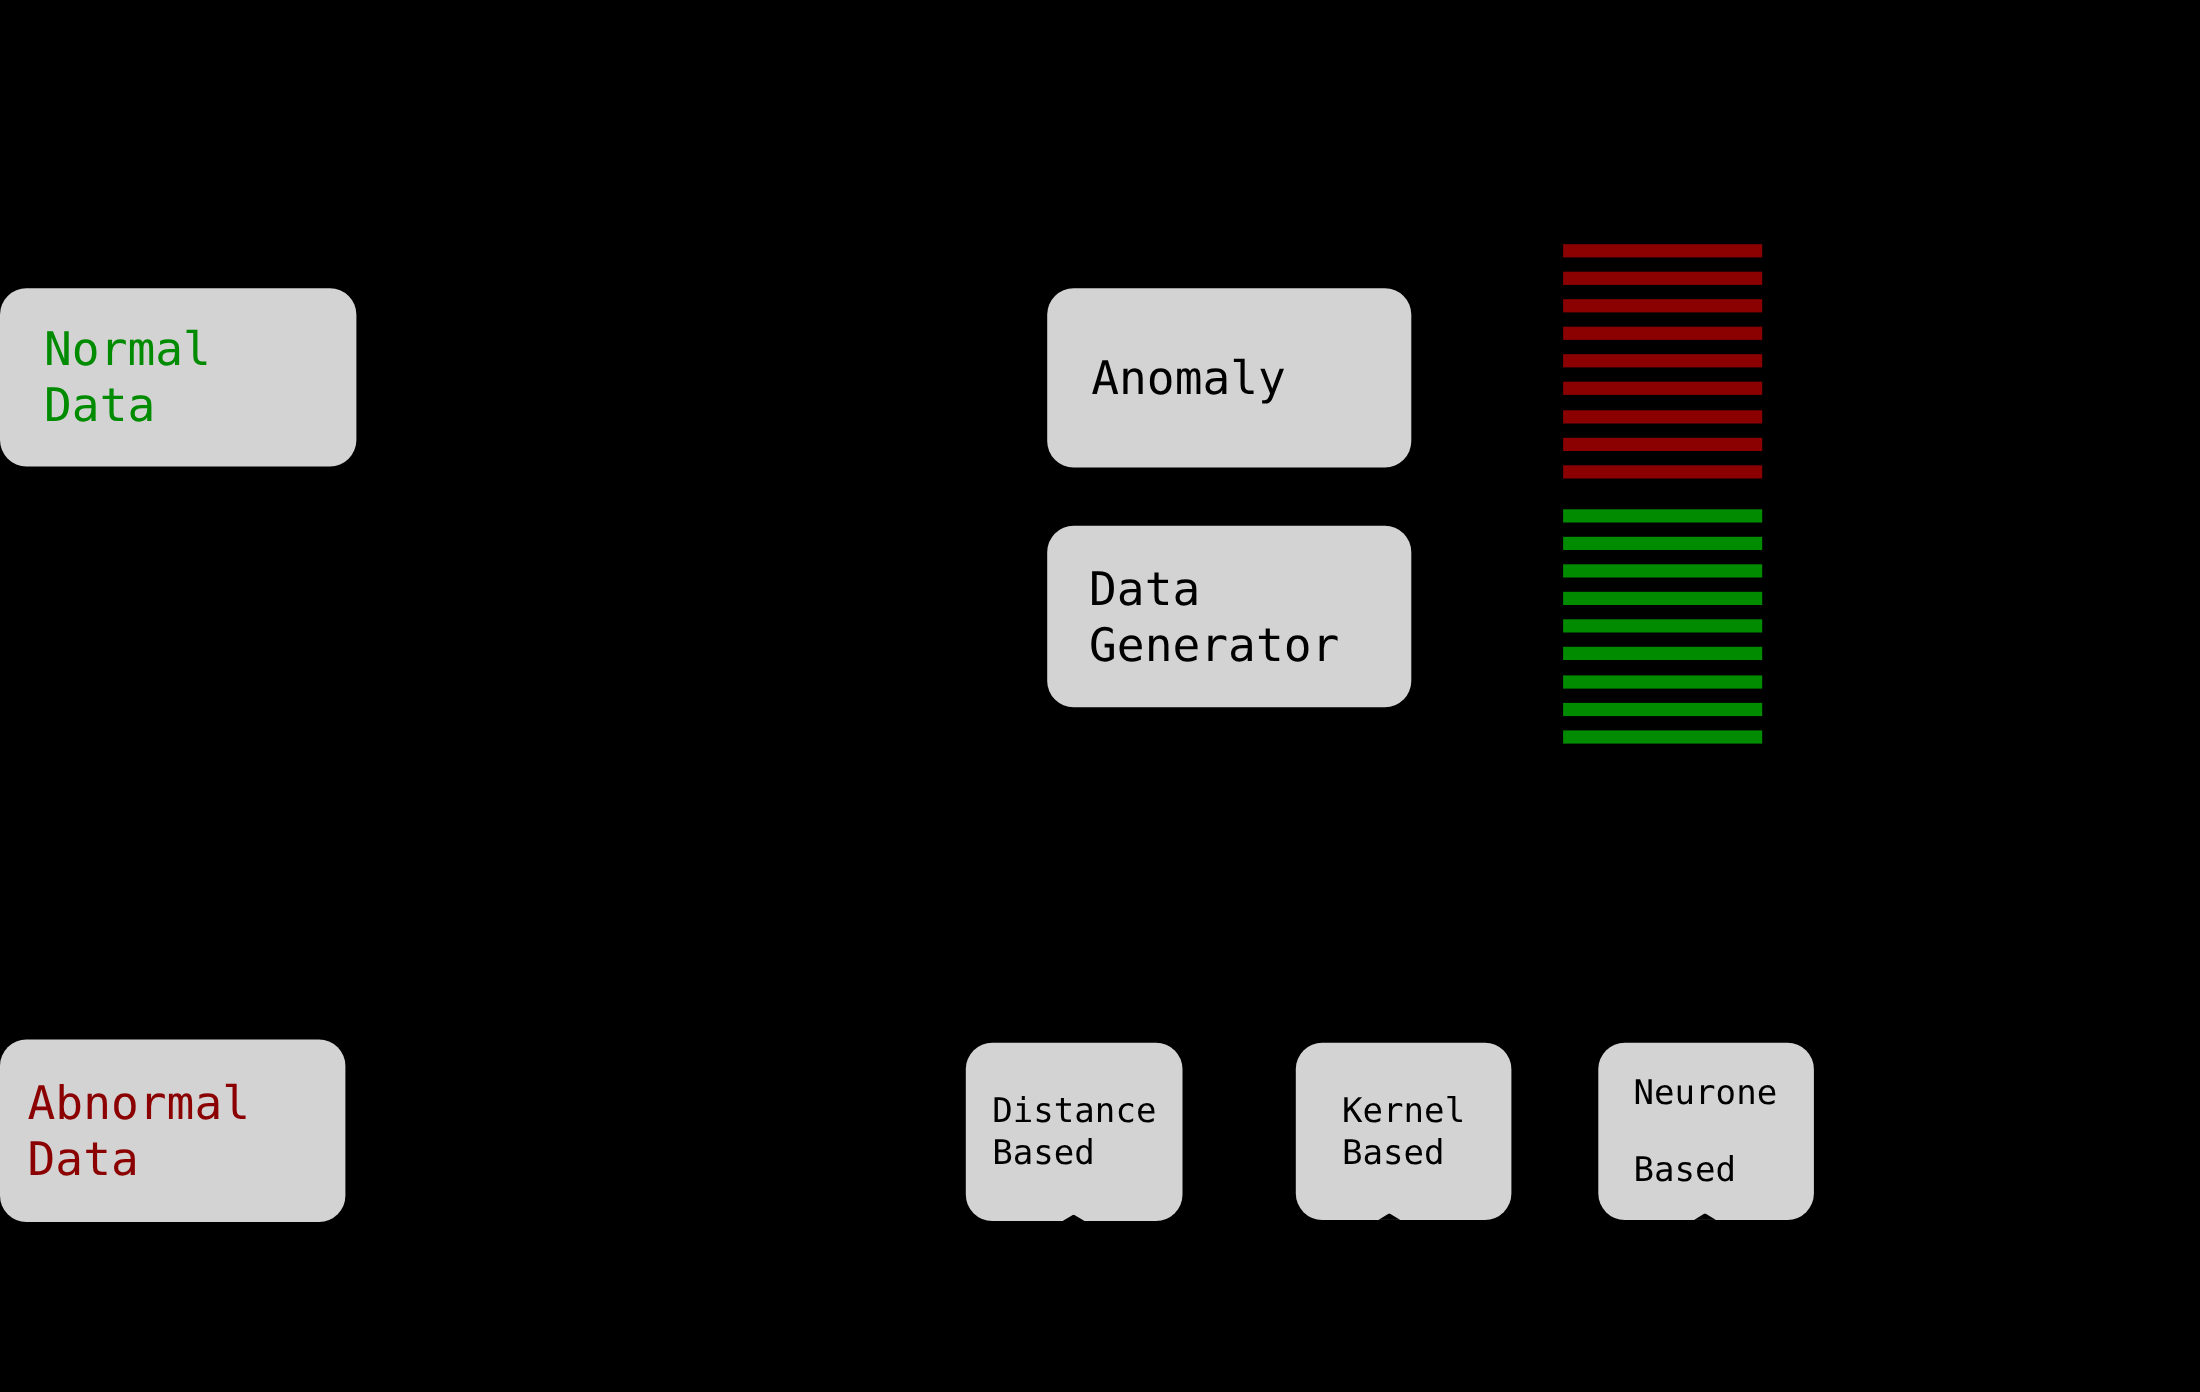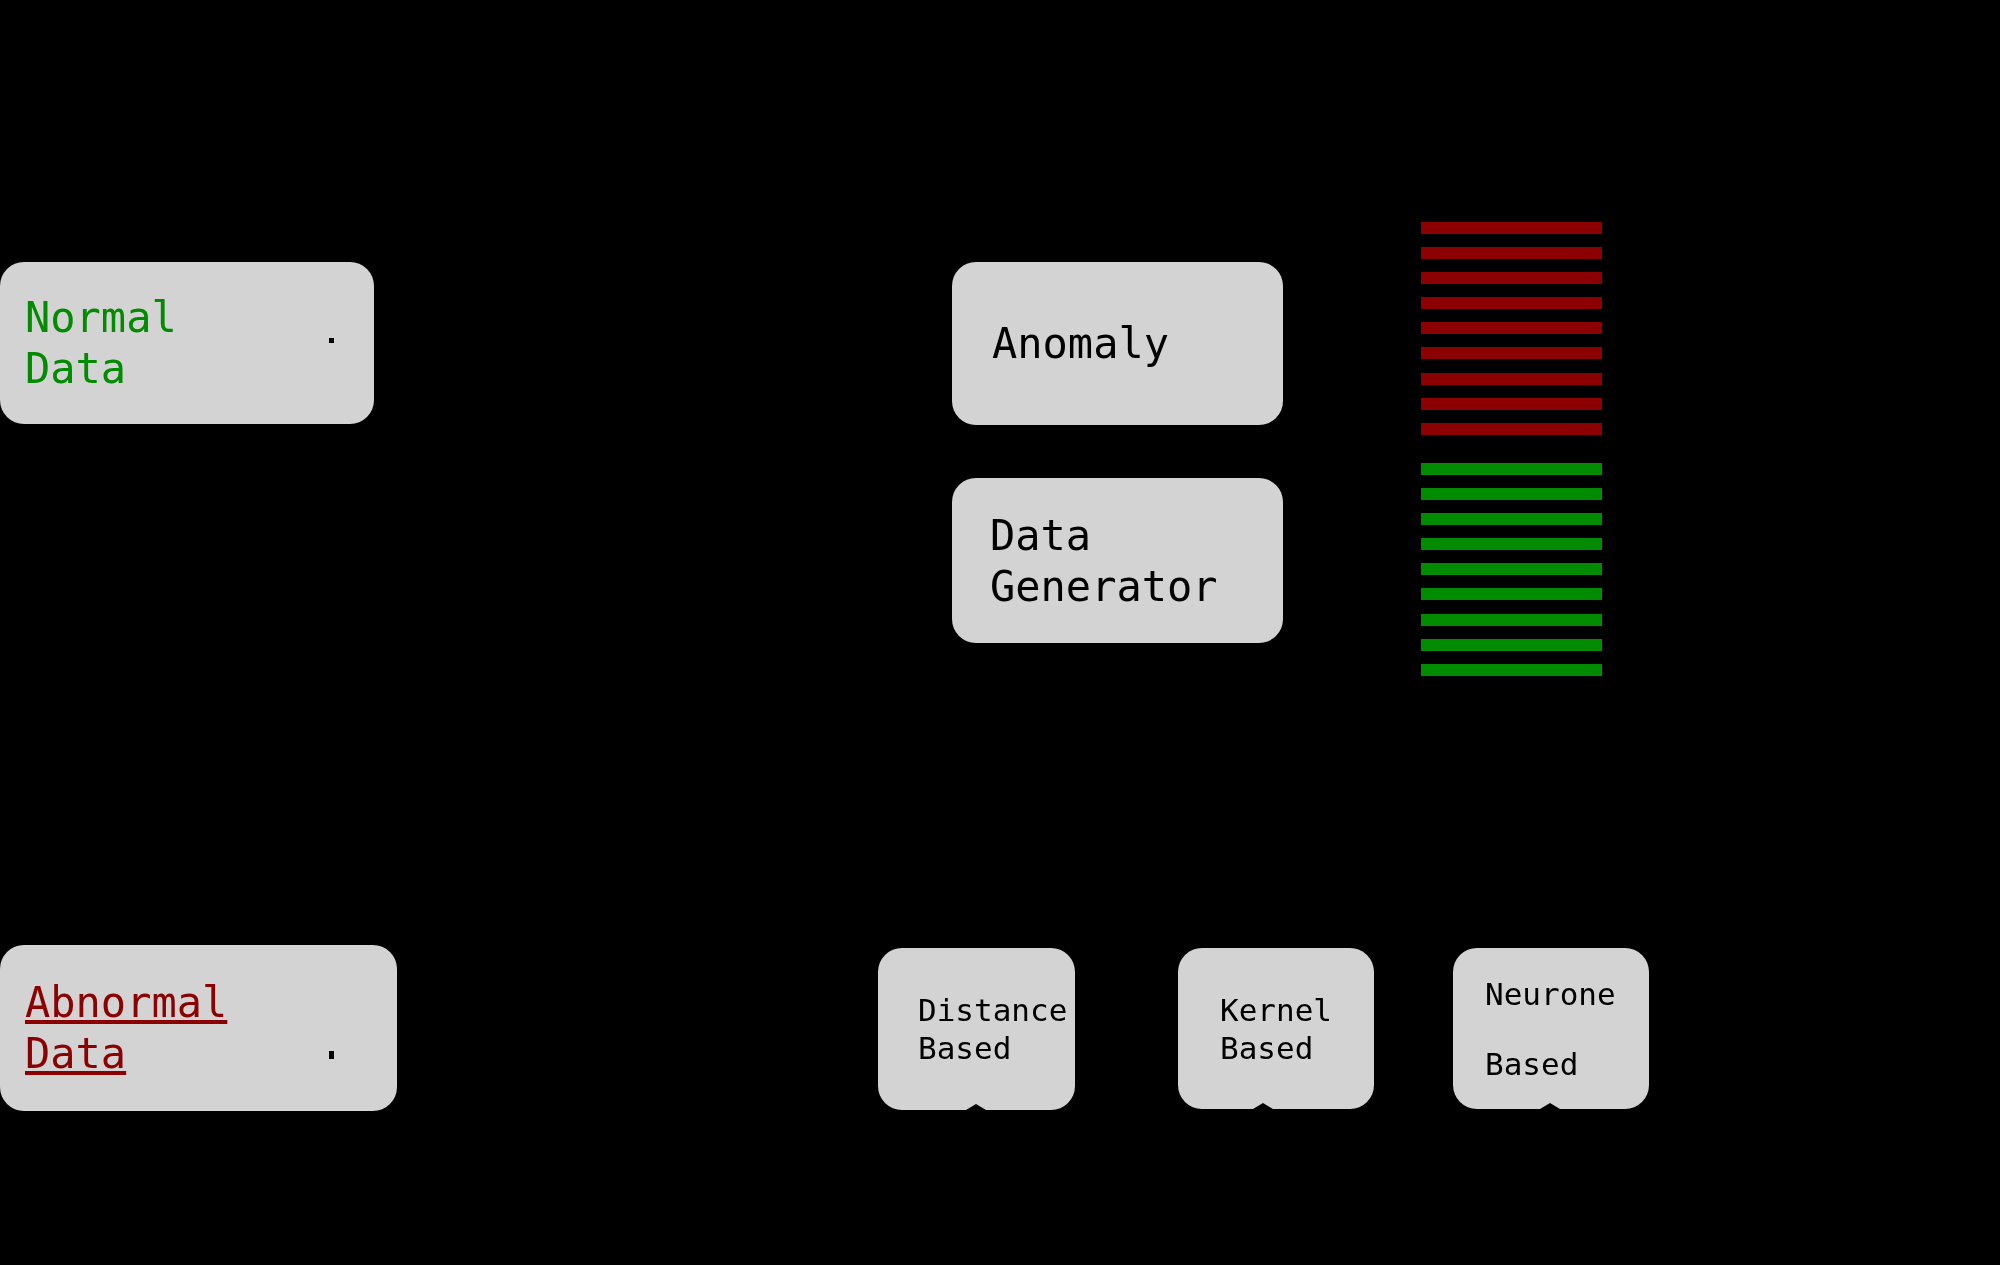--- a/index.html
+++ b/index.html
@@ -25,25 +25,25 @@
     align-items: flex-start;
     color: var(--label-black, #000);
   }
   .node .line {
     display: block;
     white-space: pre;
   }
   .font-lg { font-size: 42px; line-height: 51px; }
   .font-sm { font-size: 31px; line-height: 38px; }
 
-  #node-normal-data      { left: 0px;    top: 262px; width: 374px; height: 162px; padding-left: 25px; color: var(--normal-green); }
+  #node-normal-data      { left: 0px;    top: 262px; width: 324px; height: 162px; padding-left: 40px; color: var(--normal-green); }
   #node-anomaly-generator{ left: 952px;  top: 262px; width: 331px; height: 163px; padding-left: 40px; gap: 12px; }
   #node-data-augmenter   { left: 952px;  top: 478px; width: 331px; height: 165px; padding-left: 38px; }
-  #node-abnormal-data    { left: 0px;    top: 945px; width: 397px; height: 166px; padding-left: 25px; color: var(--abnormal-red); text-decoration: underline; }
-  #node-distance-based   { left: 878px;  top: 948px; width: 197px; height: 162px; padding-left: 40px; }
+  #node-abnormal-data    { left: 0px;    top: 945px; width: 314px; height: 166px; padding-left: 25px; color: var(--abnormal-red); }
+  #node-distance-based   { left: 878px;  top: 948px; width: 197px; height: 162px; padding-left: 24px; }
   #node-kernel-based     { left: 1165px; top: 948px; width: 196px; height: 161px; padding-left: 42px; margin-left: 13px; }
   #node-neurone-based    { left: 1453px; top: 948px; width: 196px; height: 161px; padding-left: 32px; gap: 32px; }
 
   .stripe-stack {
     position: absolute;
     left: 1421px;
     width: 181px;
   }
   #stripes-anomalous { top: 222px; }
   #stripes-normal    { top: 463px; }

